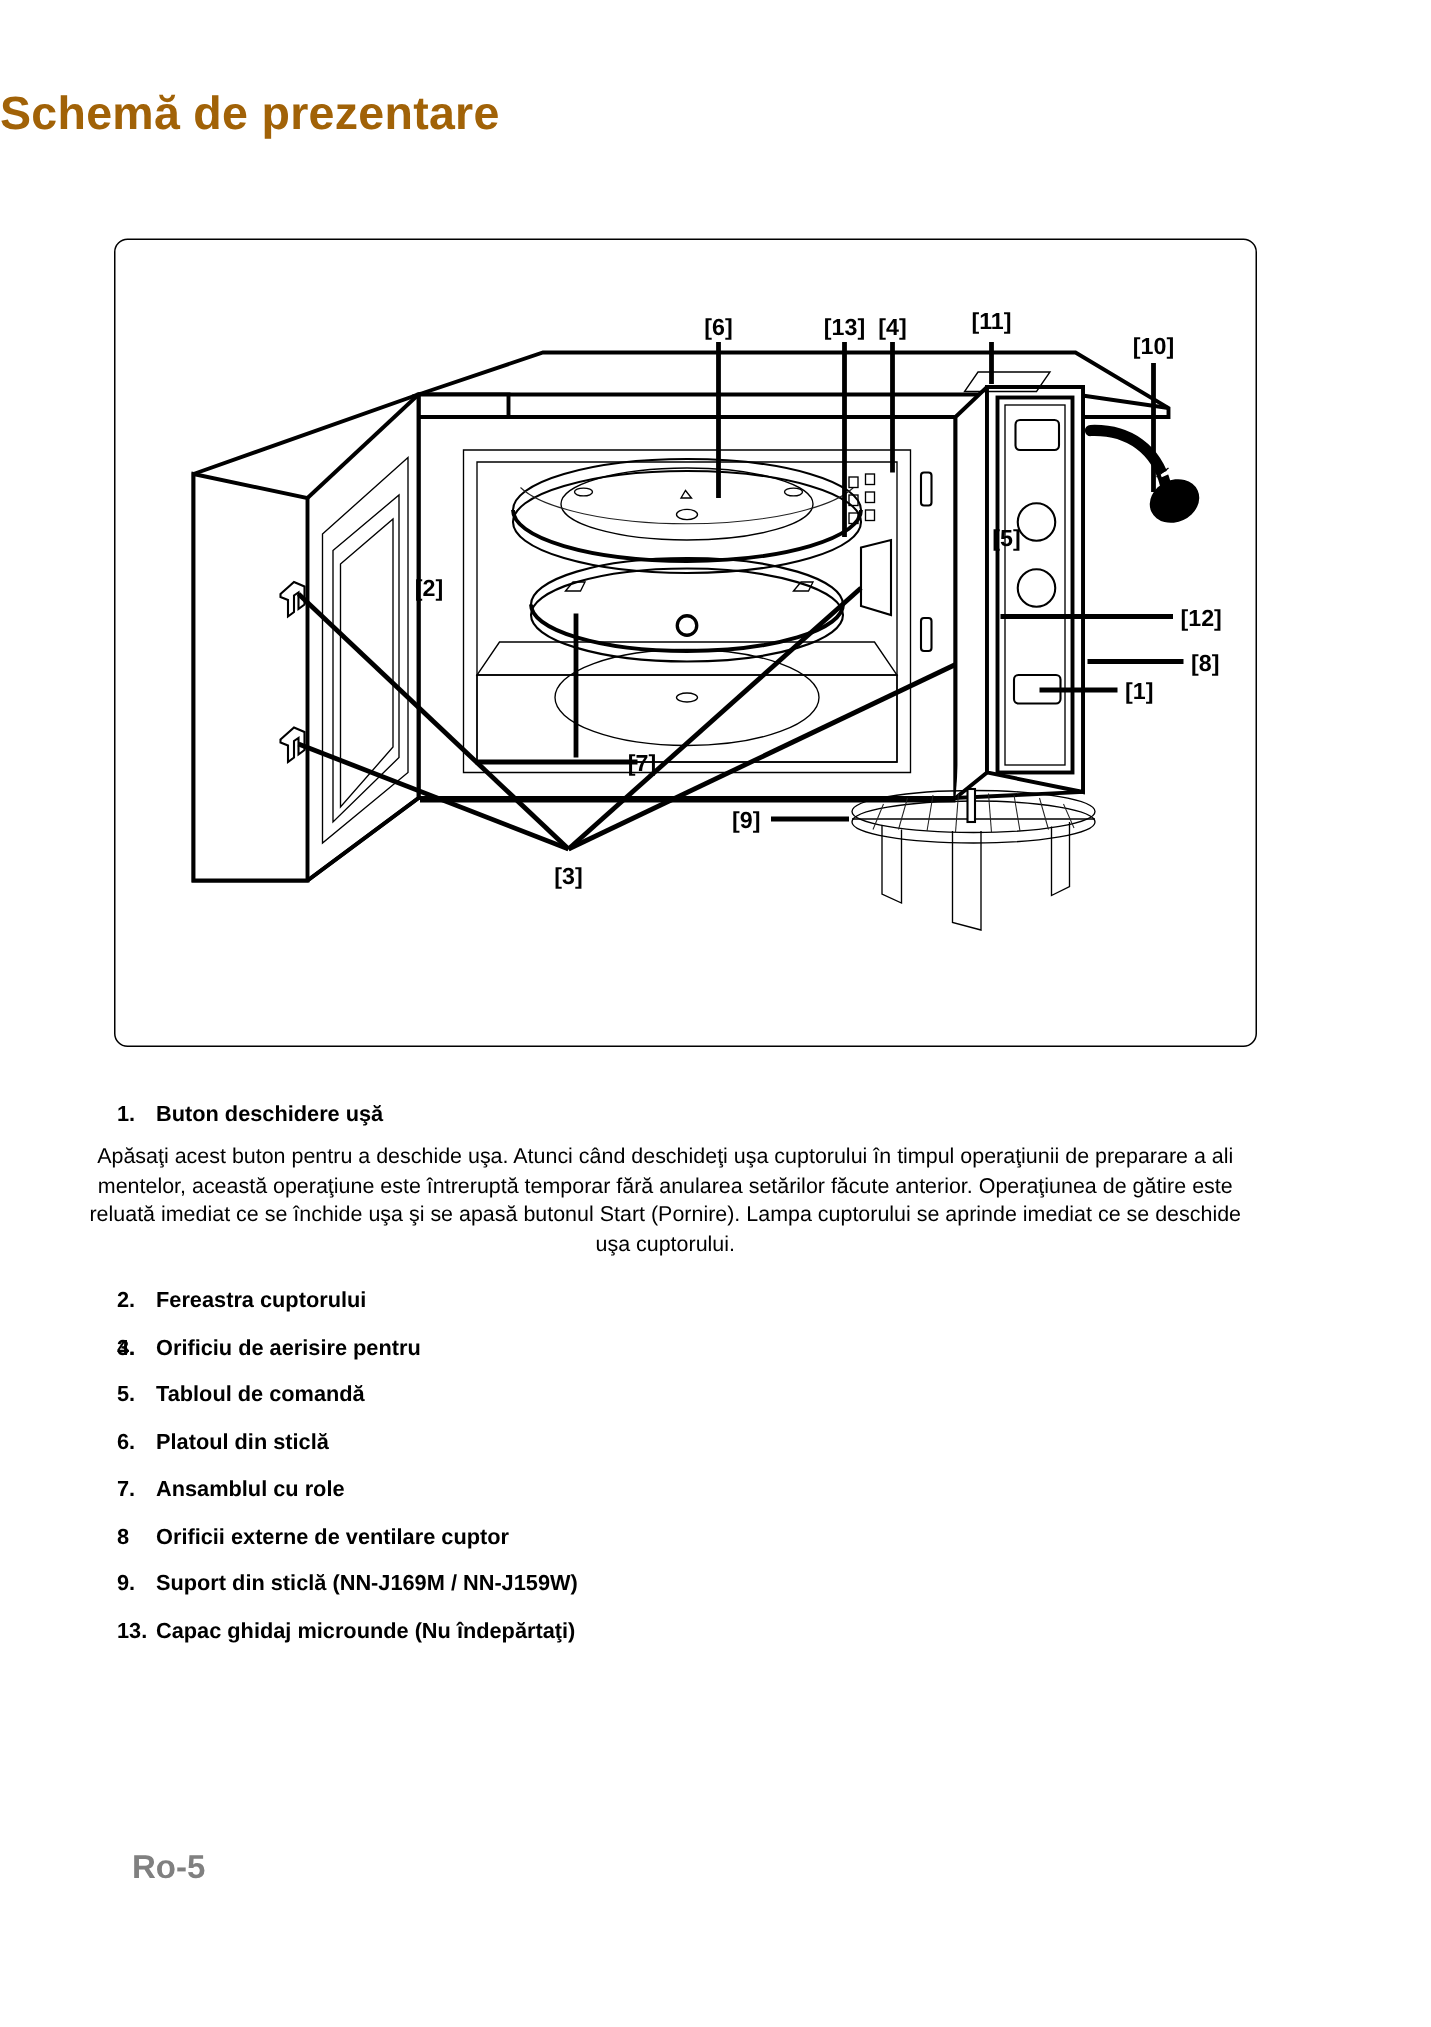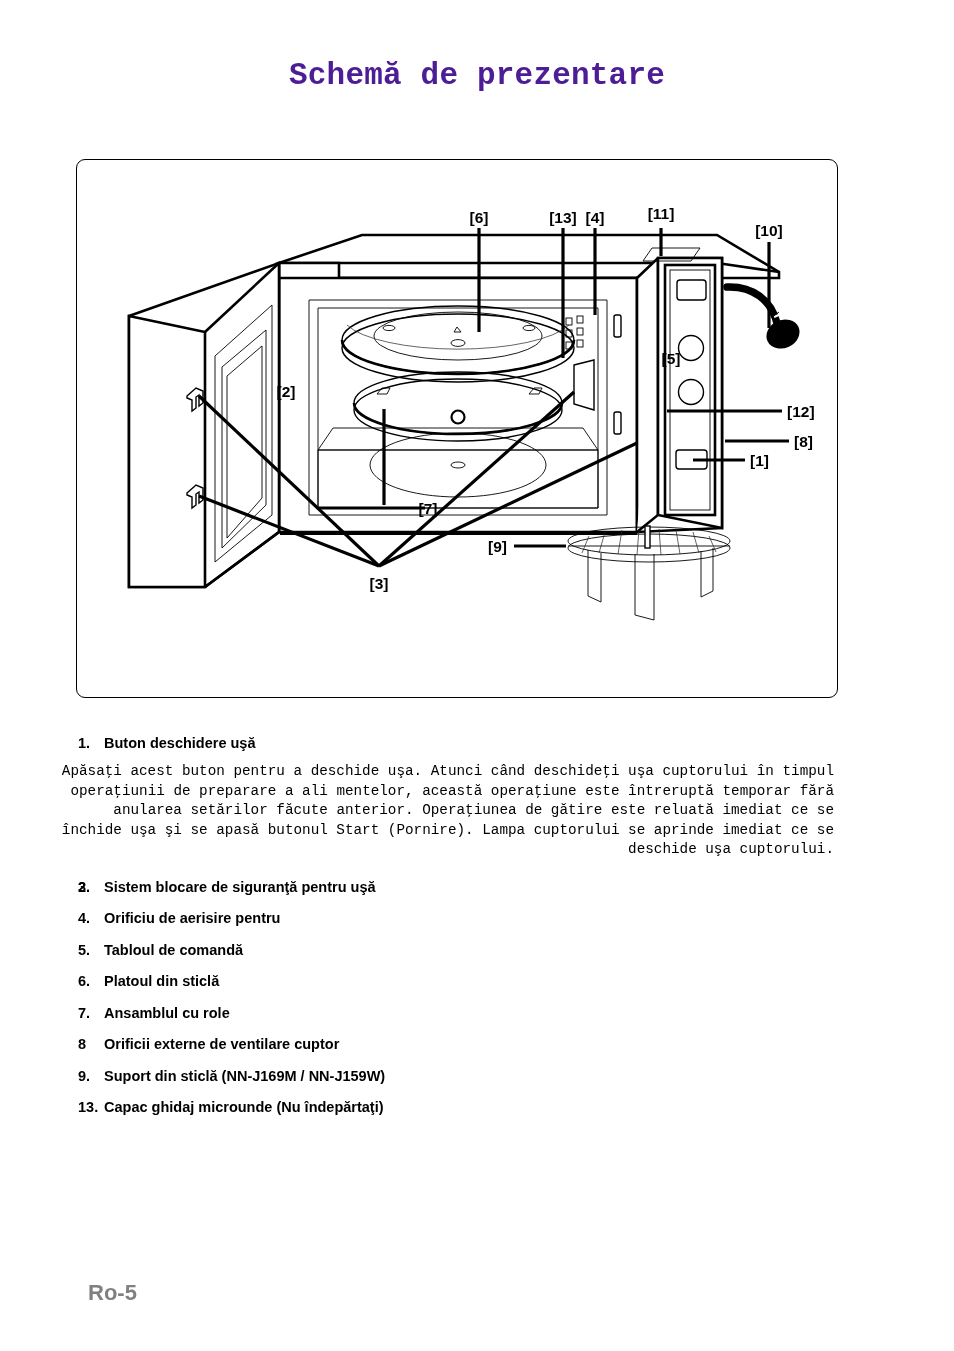--- a/index.html
+++ b/index.html
@@ -15,26 +15,24 @@
     color: #000000;
     overflow: hidden;
   }
 
   
   .page-title {
     position: absolute;
     left: 0;
     top: 58px;
     width: 954px;
-    text-align: center;
     font-size: 31px;
     font-weight: bold;
-    color: #4c1d95;
+    color: #a16207;
     letter-spacing: 0.2px;
-    font-family: Liberation Mono, monospace;
   }
 
   
   .diagram-frame {
     position: absolute;
     left: 76px;
     top: 159px;
     width: 762px;
     height: 539px;
     border: 1.2px solid #000;
@@ -73,30 +71,29 @@
     font-weight: bold;
     line-height: 20px;
   }
   .li-body {
     margin-left: 53px;
     margin-right: 120px;
     margin-top: 9px;
     font-size: 14.3px;
     font-weight: normal;
     line-height: 19.5px;
-    text-align: right;
-    font-family: Liberation Mono, monospace;
+    text-align: center;
   }
   .first-item { margin-bottom: 17px; }
 
   
   .footer {
     position: absolute;
     left: 88px;
-    top: 1280px;
+    top: 1232px;
     font-size: 22px;
     font-weight: bold;
     color: #808080;
   }
 </style>
 </head>
 <body>
 
 <div class="page-title">Schemă de prezentare</div>
 
@@ -298,25 +295,25 @@
 <div class="list-area">
 
   <div class="list-item first-item">
     <span class="li-num">1.</span>
     <div class="li-label">Buton deschidere uşă</div>
     <div class="li-body">Apăsaţi acest buton pentru a deschide uşa. Atunci când deschideţi uşa cuptorului în timpul operaţiunii de preparare a ali mentelor, această operaţiune este întreruptă temporar fără anularea setărilor făcute anterior. Operaţiunea de gătire este reluată imediat ce se închide uşa şi se apasă butonul Start (Pornire). Lampa cuptorului se aprinde imediat ce se deschide uşa cuptorului.</div>
   </div>
 
   <div class="list-item">
     <span class="li-num">2.</span>
+    <div class="li-label">Fereastra cuptorului</div>
   </div>
 
   <div class="list-item">
     <span class="li-num">3.</span>
-    <div class="li-label">Sistem blocare de siguranţă pentru uşă</div>
   </div>
 
   <div class="list-item">
     <span class="li-num">4.</span>
     <div class="li-label">Orificiu de aerisire pentru</div>
   </div>
 
   <div class="list-item">
     <span class="li-num">5.</span>
     <div class="li-label">Tabloul de comandă</div>

